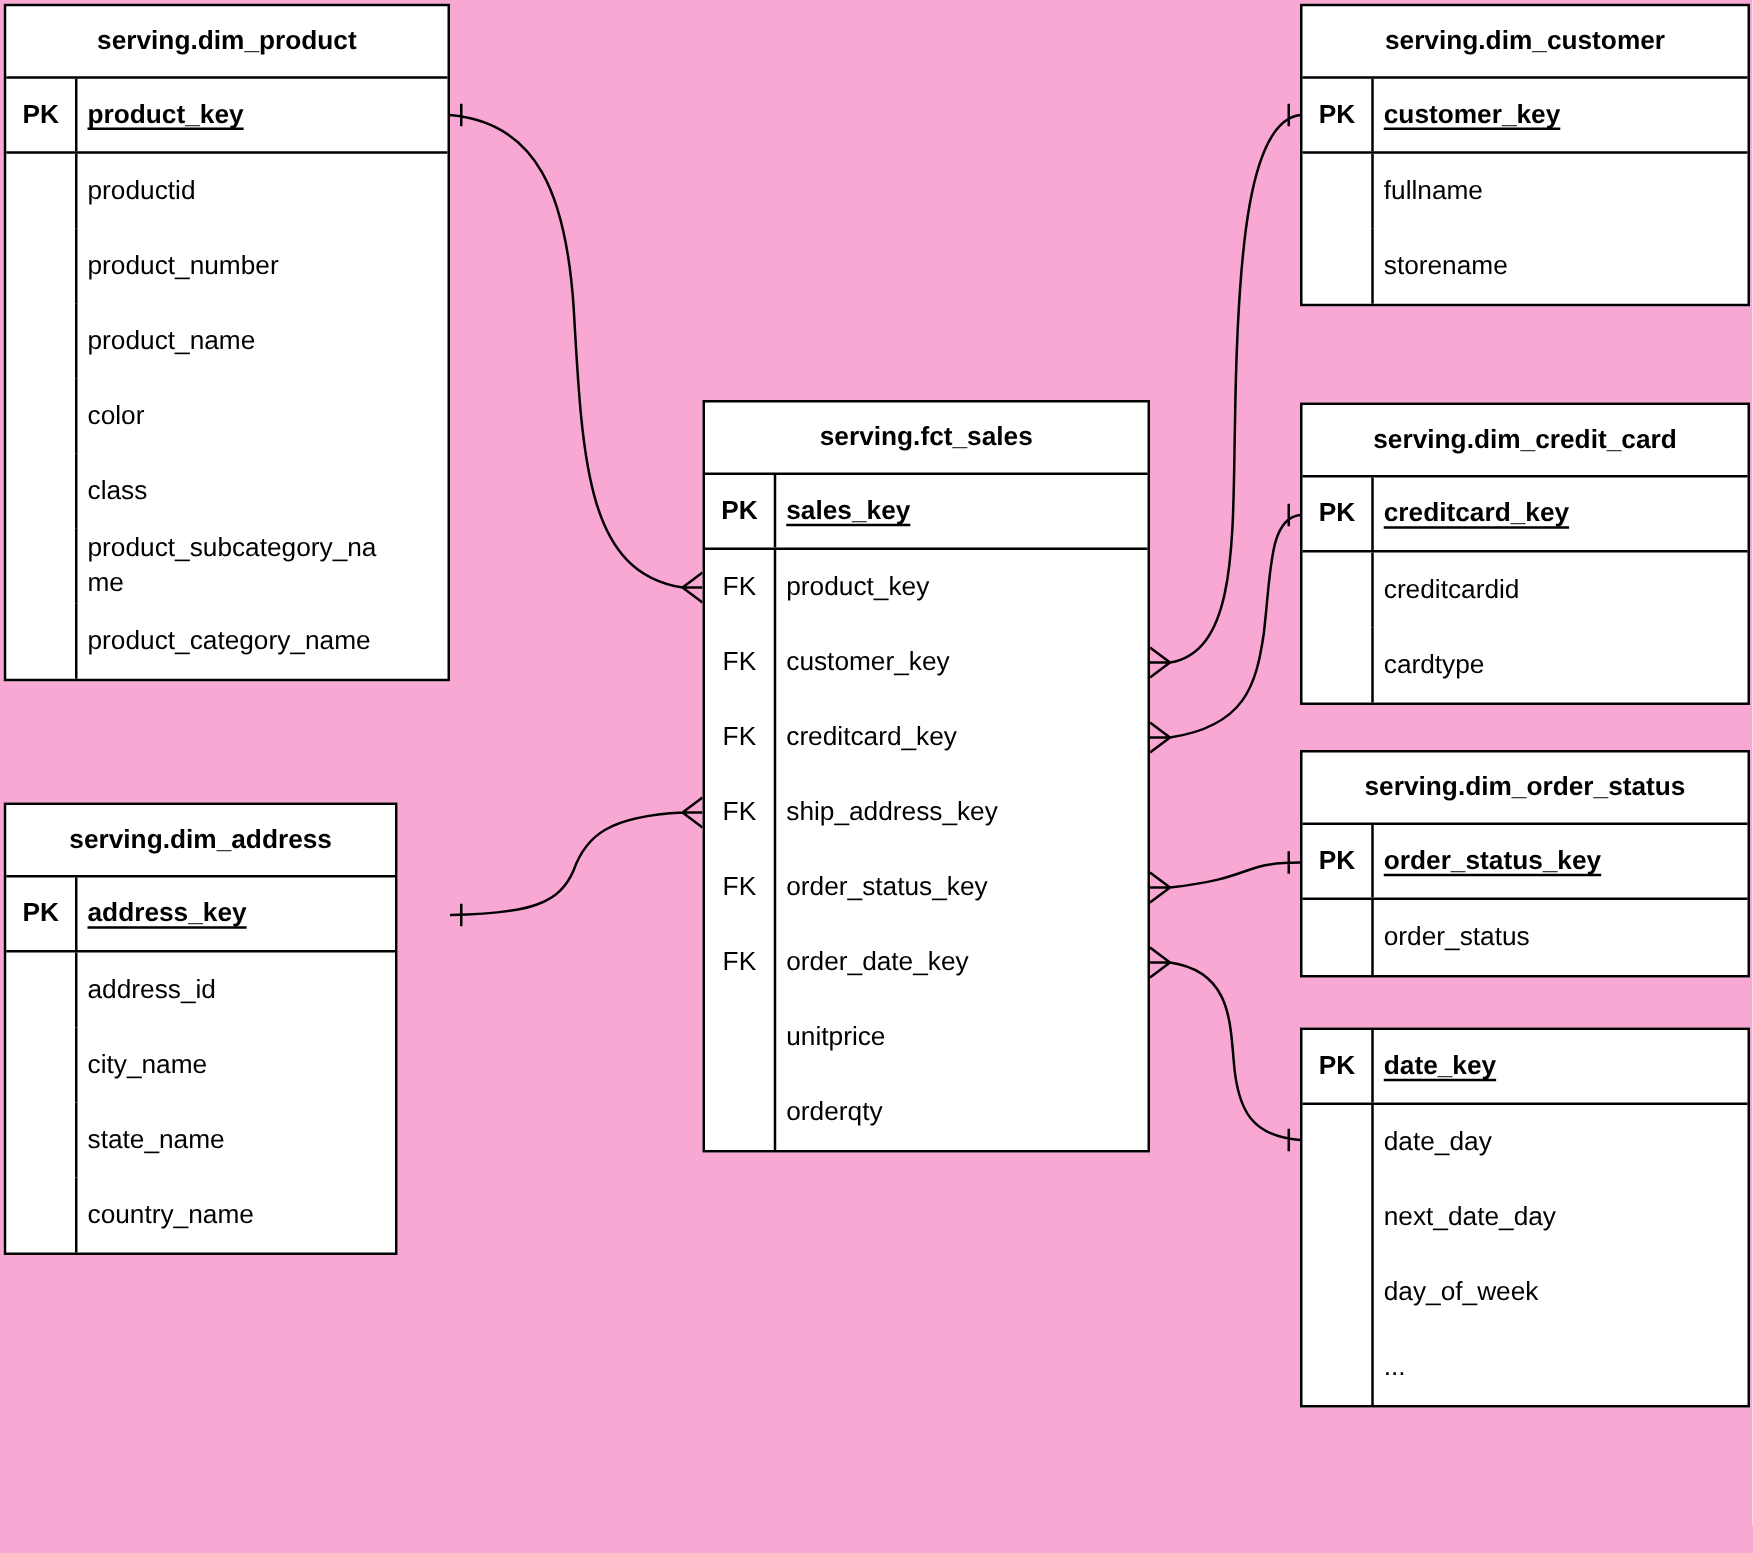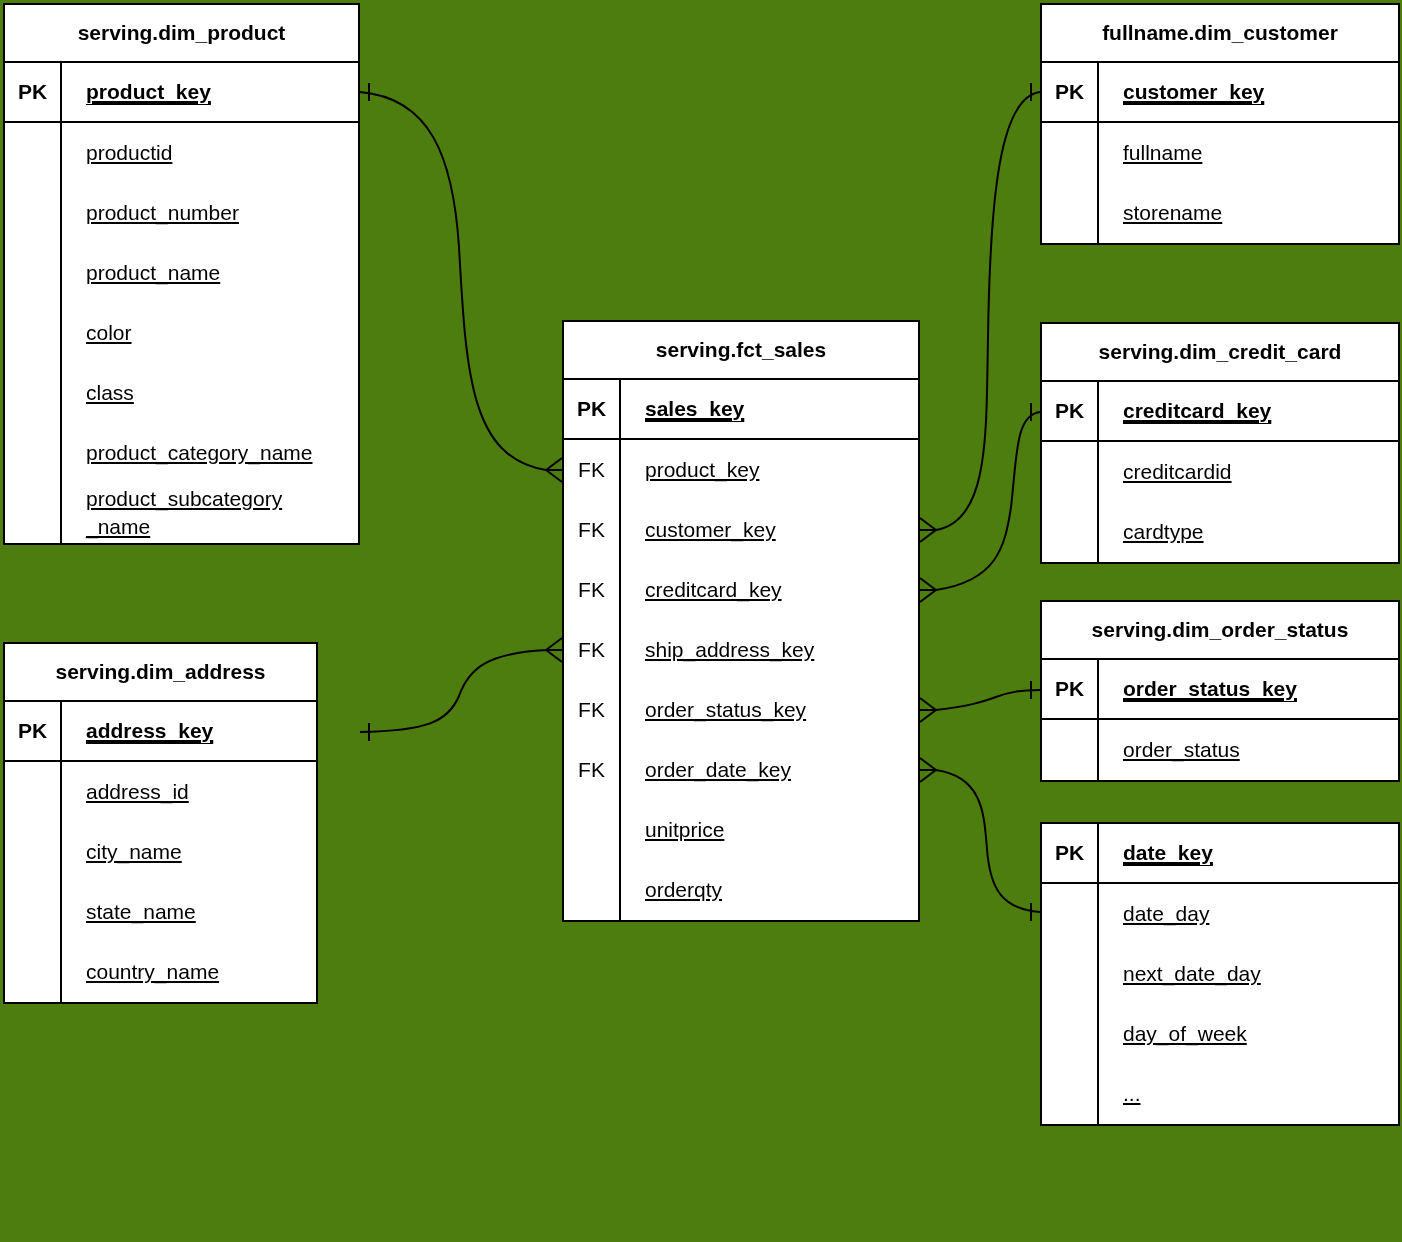--- a/index.html
+++ b/index.html
@@ -3,21 +3,21 @@
 <meta charset="utf-8">
 <style>
   * { box-sizing: border-box; margin: 0; padding: 0; }
   html, body { background: #ffffff; }
   body { font-family: "Liberation Sans", "DejaVu Sans", sans-serif; color: #000; }
 
   .canvas {
     position: relative;
     width: 1402px;
     height: 1242px;
-    background: #4d7c0f;
+    background: #f9a8d4;
     overflow: hidden;
   }
 
   .connectors {
     position: absolute;
     left: 0; top: 0;
     width: 1402px; height: 1242px;
   }
   .connectors path {
     stroke: #000;
@@ -50,24 +50,23 @@
     border-right: 2.5px solid #000;
     display: flex;
     align-items: center;
     justify-content: center;
   }
   .pk-row .kc { font-weight: bold; }
   .fc {
     flex: 1;
     display: flex;
     align-items: center;
-    padding: 0 24px;
+    padding: 0 8px;
     line-height: 28px;
     overflow-wrap: anywhere;
-    text-decoration: underline;
   }
   .fc.narrow { max-width: 254px; }
   .pkf {
     font-weight: bold;
     text-decoration: underline;
     text-decoration-thickness: 2px;
     text-underline-offset: 4px;
   }
 
   .t-dim-product      { left: 3px;    top: 3px;   width: 357px; }
@@ -127,25 +126,25 @@
     <div class="row">
         <div class="kc"></div>
         <div class="fc">color</div>
       </div>
     <div class="row">
         <div class="kc"></div>
         <div class="fc">class</div>
       </div>
     <div class="row">
         <div class="kc"></div>
+        <div class="fc narrow">product_subcategory_name</div>
+      </div>
+    <div class="row">
+        <div class="kc"></div>
         <div class="fc">product_category_name</div>
-      </div>
-    <div class="row">
-        <div class="kc"></div>
-        <div class="fc narrow">product_subcategory_name</div>
       </div>
   </div>
 
   <div class="entity t-dim-address">
     <div class="thead">serving.dim_address</div>
     <div class="row pk-row">
       <div class="kc">PK</div>
       <div class="fc">
           <span class="pkf">address_key</span>
         </div>
@@ -204,21 +203,21 @@
         <div class="kc"></div>
         <div class="fc">unitprice</div>
       </div>
     <div class="row">
         <div class="kc"></div>
         <div class="fc">orderqty</div>
       </div>
   </div>
 
   <div class="entity t-dim-customer">
-    <div class="thead">fullname.dim_customer</div>
+    <div class="thead">serving.dim_customer</div>
     <div class="row pk-row">
       <div class="kc">PK</div>
       <div class="fc">
           <span class="pkf">customer_key</span>
         </div>
     </div>
     <div class="row">
         <div class="kc"></div>
         <div class="fc">fullname</div>
       </div>

